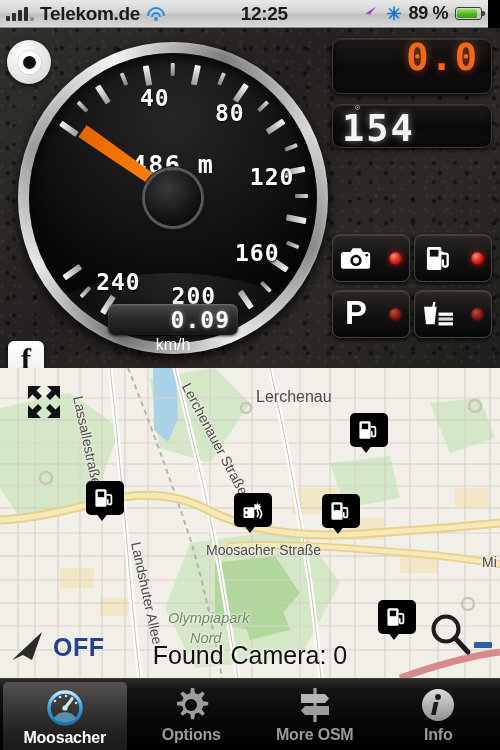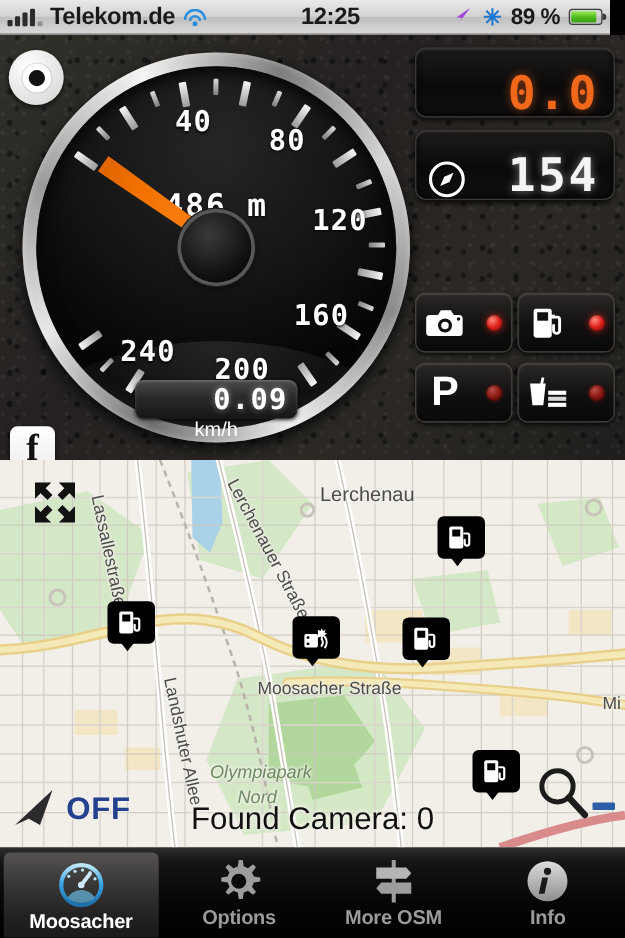--- a/index.html
+++ b/index.html
@@ -116,23 +116,23 @@
      font-weight:bold; letter-spacing:1px; text-shadow:0 0 5px rgba(255,255,255,.45);}
   #kmh{ position:absolute; left:50%; top:294px; transform:translateX(-50%);
      color:#fff; font-size:16px; }
 
   
   .panel{ position:absolute; left:332px; width:160px; border-radius:9px;
      background:linear-gradient(180deg,#1d1b1a 0%,#0b0a0a 55%,#101010 100%);
      box-shadow:inset 0 1px 1px rgba(255,255,255,.13), inset 0 -2px 6px rgba(0,0,0,.9),
                 0 2px 4px rgba(0,0,0,.75);
      border:1px solid #3b3734;
-     display:flex; align-items:flex-end; }
+     display:flex; align-items:flex-start; }
   #p1{ top:10px; height:56px; justify-content:flex-end; padding-right:12px;}
-  #p2{ top:76px; height:56px; justify-content:space-between; padding:0 12px 0 9px;}
+  #p2{ top:76px; height:44px; justify-content:space-between; padding:0 12px 0 9px;flex-direction:column;}
   #p3{ top:142px; height:56px; justify-content:flex-end; padding-right:12px;}
   .seg{ font-family:"DejaVu Sans Mono", monospace; font-size:37px; font-weight:bold;
      letter-spacing:2px; line-height:1; }
   .seg.orange{ color:#f2681b; text-shadow:0 0 8px rgba(242,104,27,.55); }
   .seg.white{ color:#f4f4f4; text-shadow:0 0 7px rgba(255,255,255,.45); }
   .compass{ width:31px; height:31px; }
 
   
   .poibtn{ position:absolute; width:78px; height:48px; border-radius:8px;
      background:linear-gradient(180deg,#2b2826 0%,#111010 55%,#0a0909 100%);

